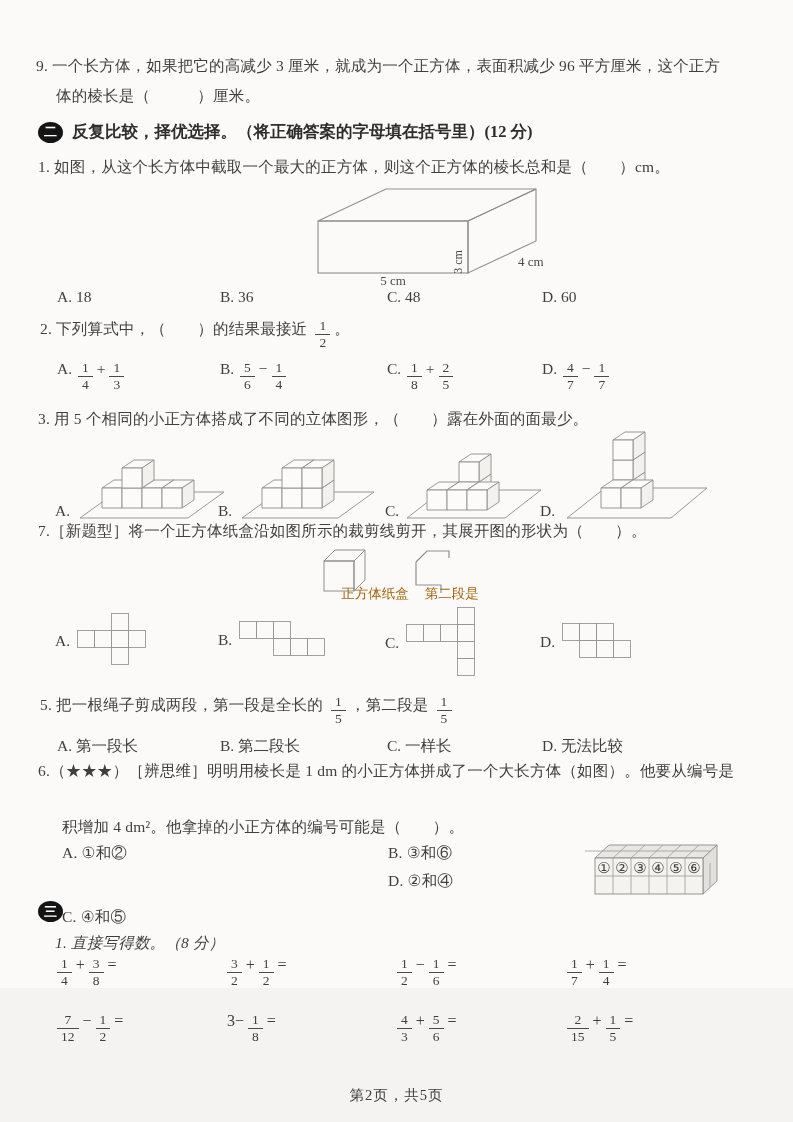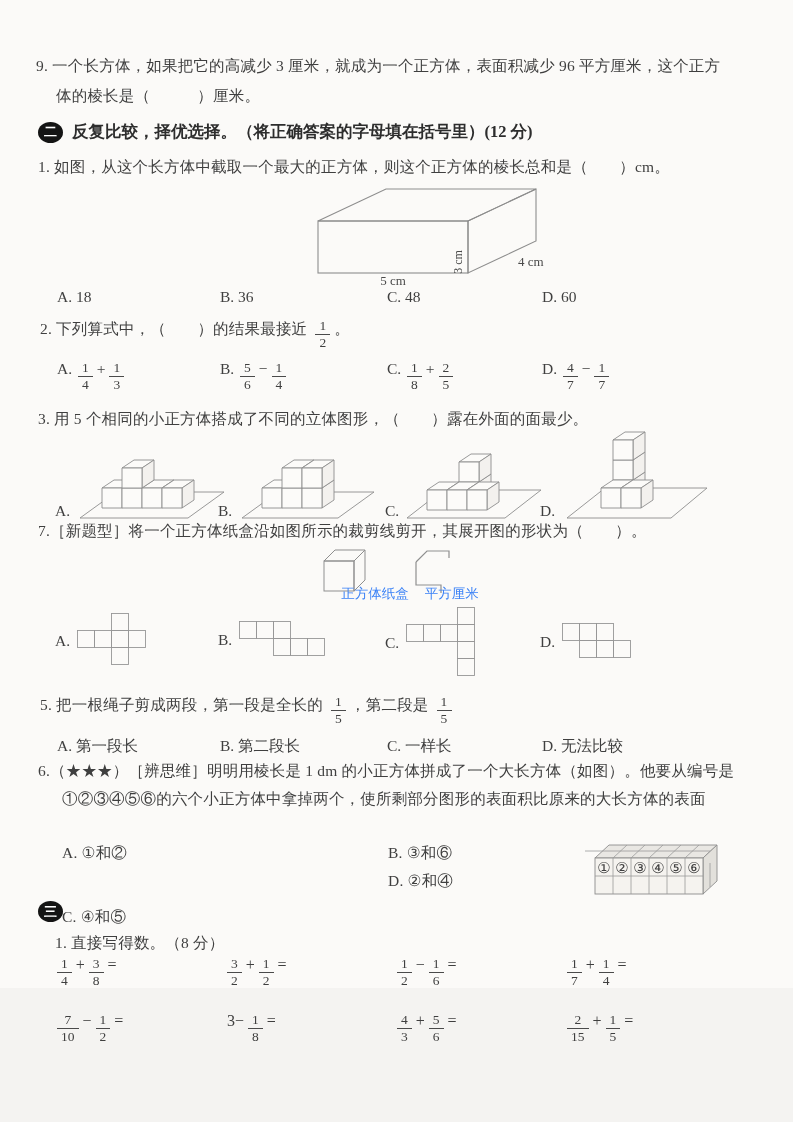--- a/index.html
+++ b/index.html
@@ -23,21 +23,21 @@
     margin-right:9px;flex:0 0 auto;
   }
   .opt-row{display:grid;grid-template-columns:163px 167px 155px auto;padding-left:57px;font-size:15.5px;}
   .frac-line{display:inline-flex;}
   .frac{display:inline-flex;flex-direction:column;text-align:center;vertical-align:middle;font-size:13.5px;line-height:1.15;margin:0 2px;}
   .frac .num{border-bottom:1px solid #4a4a4a;padding:0 4px;}
   .frac .den{padding:0 4px;}
   .op{padding:0 2px;white-space:pre;}
   svg{display:block;}
   svg polygon,svg rect,svg line,svg path,svg polyline{shape-rendering:geometricPrecision;}
-  .cap{font-size:13.5px;color:#3b82f6;}
+  .cap{font-size:13.5px;color:#a16207;}
   .diagram-label{font-size:15.5px;margin-right:6px;}
   .footer{font-size:14.5px;color:#3c3c3c;letter-spacing:1px;}
 </style>
 </head>
 <body>
 
 <div class="sheet">
 
   <div class="abs txt" style="top:55px;left:36px;width:726px;">9. 一个长方体，如果把它的高减少 3 厘米，就成为一个正方体，表面积减少 96 平方厘米，这个正方</div>
   <div class="abs txt" style="top:85px;left:56px;">体的棱长是（　　　）厘米。</div>
@@ -219,21 +219,21 @@
     </svg>
     <svg width="52" height="52">
       <g fill="none" stroke="#8f8f8f" stroke-width="1.2">
         <polyline points="12,17 23,6 45,6 45,13"></polyline>
         <polyline points="12,17 12,40 37,40 37,48"></polyline>
       </g>
     </svg>
   </div>
   <div class="abs cap" style="top:585px;left:300px;width:220px;display:flex;gap:16px;justify-content:center;">
     <span>正方体纸盒</span>
-    <span>平方厘米</span>
+    <span>第二段是</span>
   </div>
   <div class="abs" style="top:612px;left:55px;display:flex;align-items:center;">
     <span class="diagram-label">A.</span>
     <svg width="74" height="57">
         <rect x="1.5" y="18.5" width="17" height="17" fill="none" stroke="#979797" stroke-width="0.9"></rect>
         <rect x="18.5" y="18.5" width="17" height="17" fill="none" stroke="#979797" stroke-width="0.9"></rect>
         <rect x="35.5" y="18.5" width="17" height="17" fill="none" stroke="#979797" stroke-width="0.9"></rect>
         <rect x="52.5" y="18.5" width="17" height="17" fill="none" stroke="#979797" stroke-width="0.9"></rect>
         <rect x="35.5" y="1.5" width="17" height="17" fill="none" stroke="#979797" stroke-width="0.9"></rect>
         <rect x="35.5" y="35.5" width="17" height="17" fill="none" stroke="#979797" stroke-width="0.9"></rect>
@@ -287,21 +287,21 @@
       </span>
     </div>
   <div class="abs opt-row" style="top:736px;left:0;width:793px;">
     <span>A. 第一段长</span>
     <span>B. 第二段长</span>
     <span>C. 一样长</span>
     <span>D. 无法比较</span>
   </div>
 
   <div class="abs txt" style="top:760px;left:38px;width:730px;font-family:Liberation Serif, serif;">6.（★★★）［辨思维］明明用棱长是 1 dm 的小正方体拼成了一个大长方体（如图）。他要从编号是</div>
-  <div class="abs txt" style="top:788px;left:62px;width:706px;">①②③④⑤⑥的六个小正方体中拿掉两个，使所剩部分图形的表面积比原来的大长方体的表面</div>
+  <div class="abs txt" style="top:816px;left:62px;width:706px;">积增加 4 dm²。他拿掉的小正方体的编号可能是（　　）。</div>
   <div class="abs txt" style="top:842px;left:62px;">A. ①和②</div>
   <div class="abs txt" style="top:842px;left:388px;">B. ③和⑥</div>
   <div class="abs txt" style="top:870px;left:62px;margin-top:36px;">C. ④和⑤</div>
   <div class="abs txt" style="top:870px;left:388px;">D. ②和④</div>
   <div class="abs" style="top:836px;left:585px;">
     <svg width="140" height="64" viewBox="0 0 140 64">
       <polygon points="10,22 24,9 132,9 118,22" fill="#e9e7e3" stroke="#8d8d8d" stroke-width="0.9"></polygon>
       <polygon points="118,22 132,9 132,45 118,58" fill="#e2e0db" stroke="#8d8d8d" stroke-width="0.9"></polygon>
       <rect x="10" y="22" width="108" height="36" fill="#f5f3ef" stroke="#8d8d8d" stroke-width="0.9"></rect>
       <g stroke="#9a9a9a" stroke-width="0.8">
@@ -326,21 +326,21 @@
         <text x="73" y="37">④</text>
         <text x="91" y="37">⑤</text>
         <text x="109" y="37">⑥</text>
       </g>
     </svg>
   </div>
 
   <div class="abs sec-head" style="top:901px;left:38px;">
     <span class="badge">三</span>
   </div>
-  <div class="abs txt" style="top:932px;left:55px;">1. 直接写得数。（8 分）</div>
+  <div class="abs txt" style="top:932px;left:55px;font-style:italic;">1. 直接写得数。（8 分）</div>
 
   <div class="abs" style="top:956px;left:55px;width:700px;display:grid;grid-template-columns:170px 170px 170px auto;">
     <span class="frac-line">
         <span class="frac">
           <span class="num">1</span>
           <span class="den">4</span>
         </span>
         <span class="op">+</span>
         <span class="frac">
           <span class="num">3</span>
@@ -382,21 +382,21 @@
           <span class="num">1</span>
           <span class="den">4</span>
         </span>
         <span class="op">=</span>
       </span>
   </div>
   <div class="abs" style="top:1012px;left:55px;width:700px;display:grid;grid-template-columns:170px 170px 170px auto;">
     <span class="frac-line">
         <span class="frac">
           <span class="num">7</span>
-          <span class="den">10</span>
+          <span class="den">12</span>
         </span>
         <span class="op">−</span>
         <span class="frac">
           <span class="num">1</span>
           <span class="den">2</span>
         </span>
         <span class="op">=</span>
       </span>
     <span class="frac-line">
         <span class="op">3−</span>
@@ -425,14 +425,15 @@
         </span>
         <span class="op">+</span>
         <span class="frac">
           <span class="num">1</span>
           <span class="den">5</span>
         </span>
         <span class="op">=</span>
       </span>
   </div>
 
+  <div class="abs footer" style="top:1086px;left:0;width:793px;text-align:center;">第2页，共5页</div>
 
 </div>
 
 </body></html>

